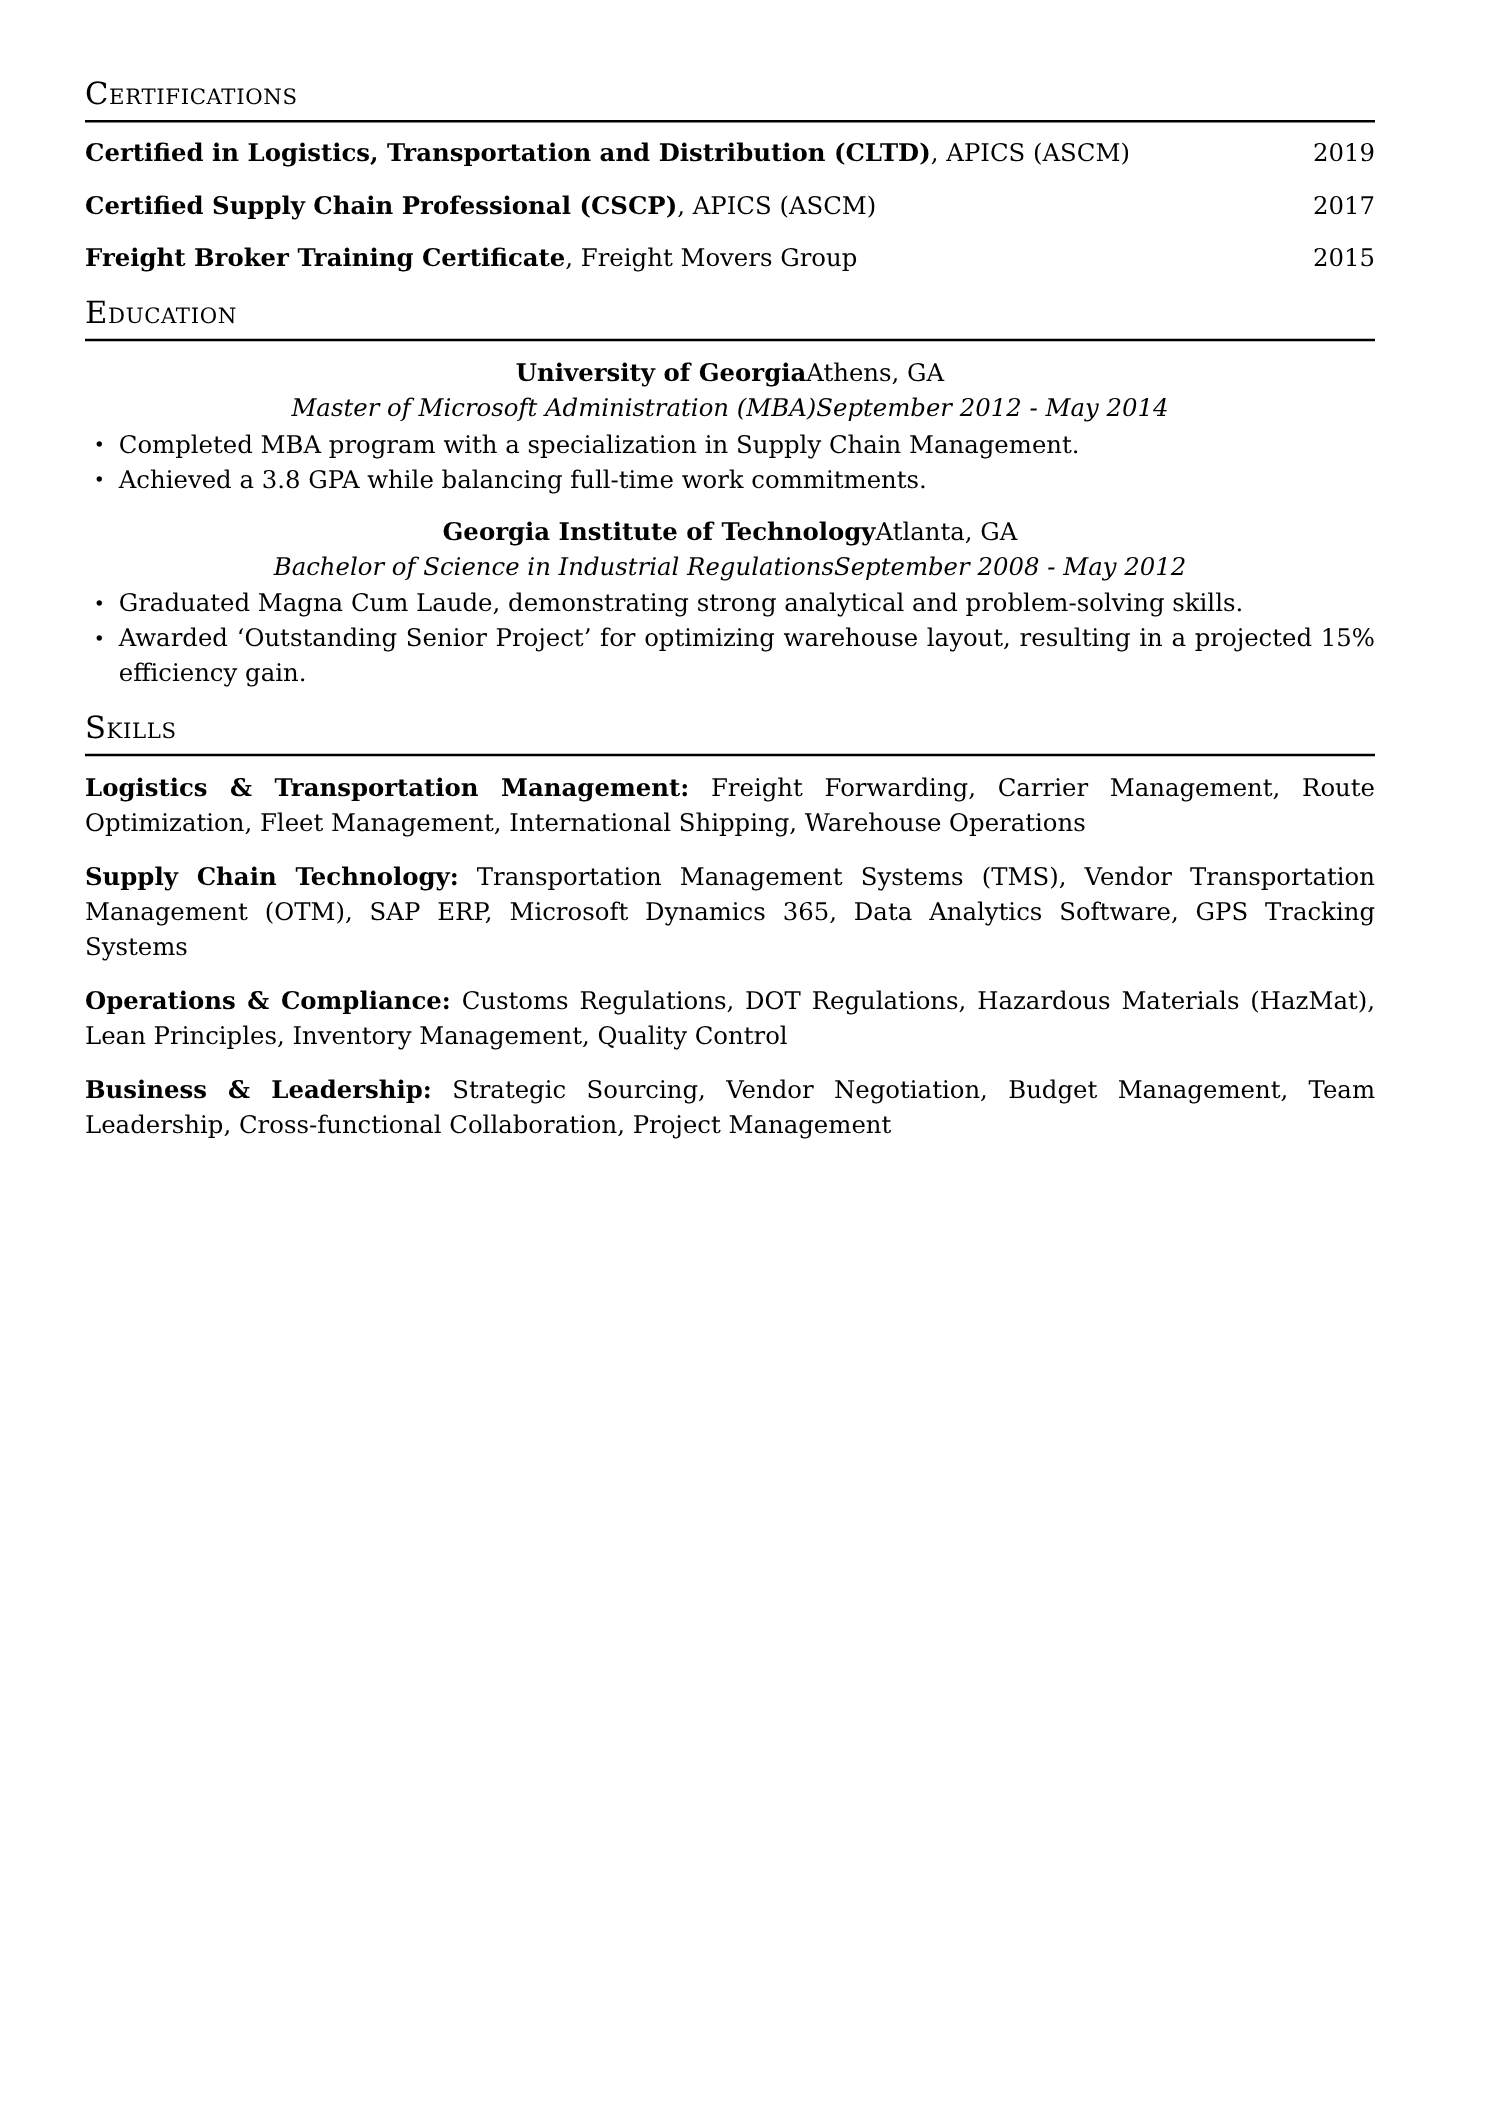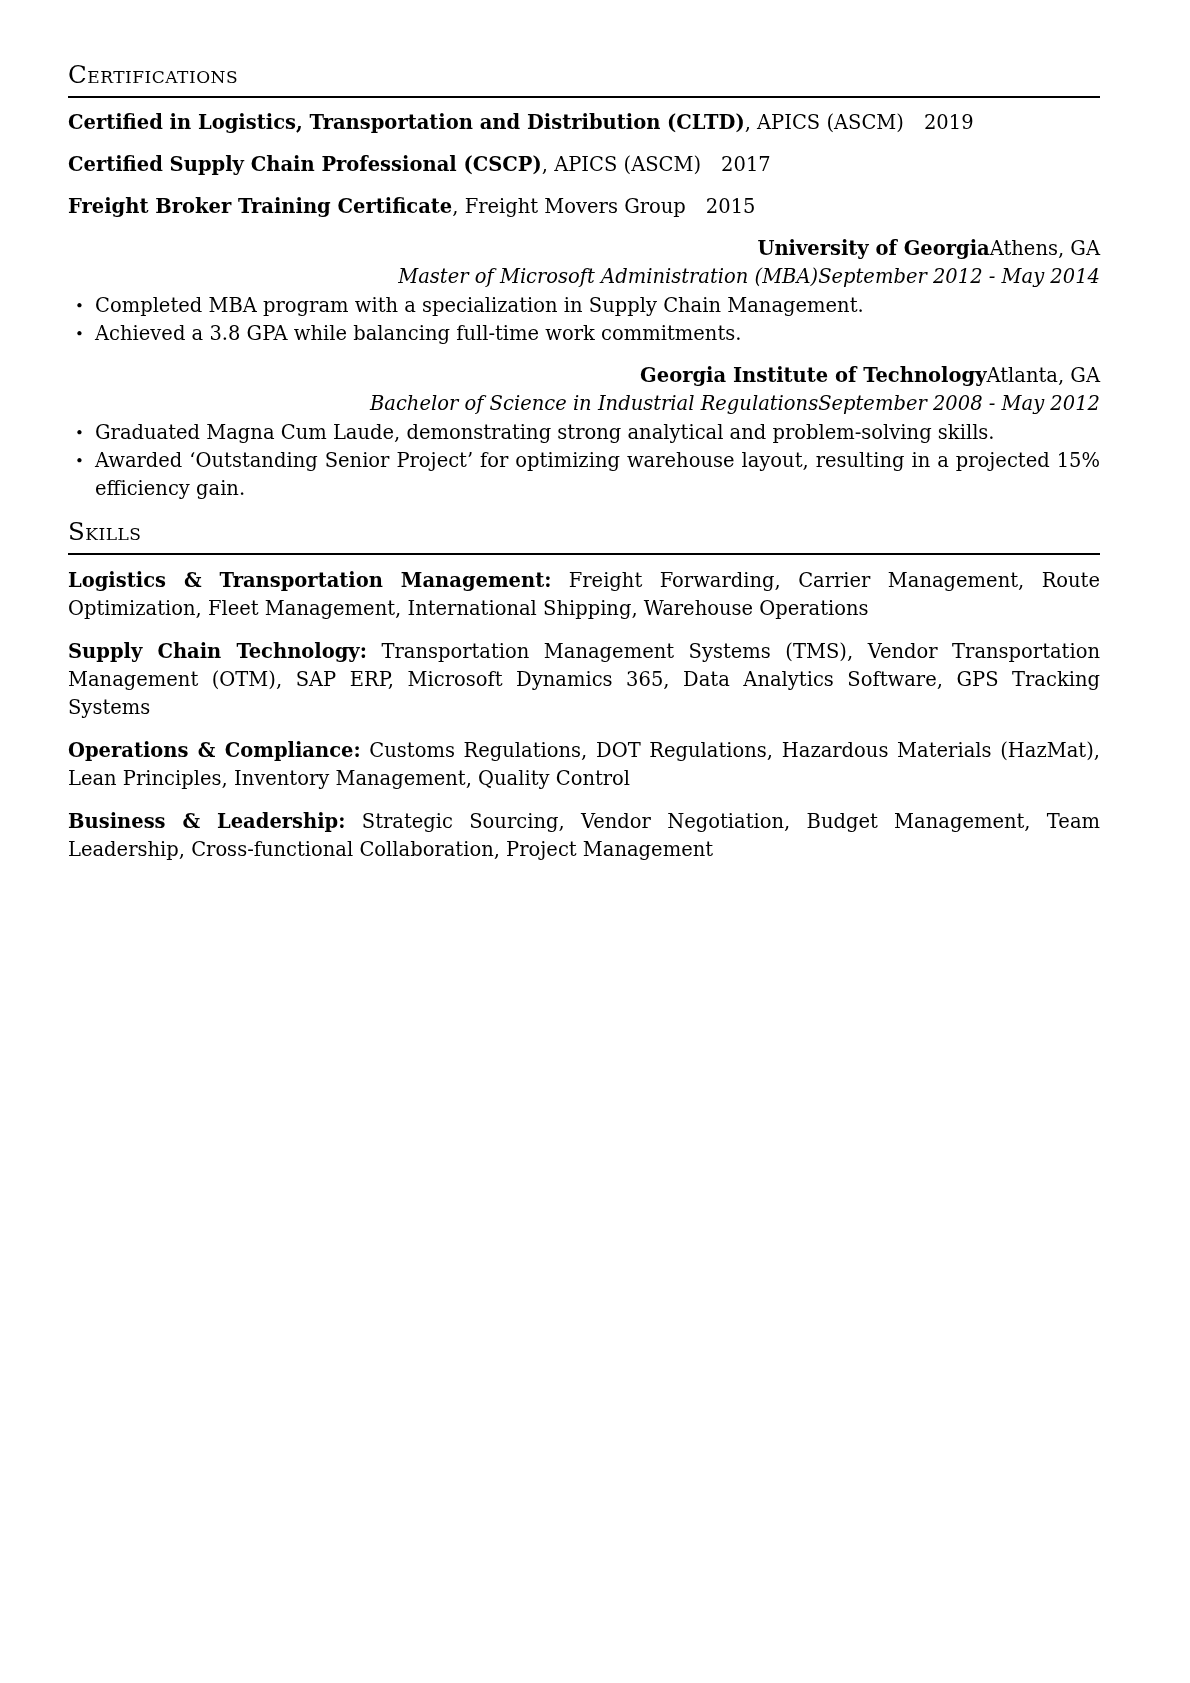--- a/index.html
+++ b/index.html
@@ -26,33 +26,33 @@
     font-size: 24.5px;
     line-height: 30px;
     letter-spacing: 0.5px;
     border-bottom: 2px solid #000000;
     padding-bottom: 6px;
     margin-bottom: 8px;
   }
   
   .cert-row {
     display: flex;
-    justify-content: flex-start;
+    justify-content: space-between;
     align-items: baseline;
     margin: 11px 0 14px 0;
   }
   .cert-left { }
   .cert-title { font-weight: bold; }
   .cert-issuer { font-weight: normal; }
   .cert-year { white-space: nowrap; padding-left: 20px; }
   
   .edu-entry { margin: 12px 0 14px 0; }
   .edu-head-row, .edu-sub-row {
     display: flex;
-    justify-content: flex-end;
+    justify-content: center;
     align-items: baseline;
   }
   .edu-name { font-weight: bold; }
   .edu-location { }
   .edu-degree, .edu-dates { font-style: italic; }
   ul.bullets { list-style: none; margin-top: 1px; }
   ul.bullets li {
     position: relative;
     padding-left: 27px;
     text-align: justify;
@@ -88,20 +88,21 @@
       <span class="cert-year">2017</span>
     </div>
 
     <div class="cert-row">
       <span class="cert-left"><span class="cert-title">Freight Broker Training Certificate</span><span class="cert-issuer">, Freight Movers Group</span></span>
       <span class="cert-year">2015</span>
     </div>
   </div>
 
   <div class="section">
+    <h2 class="section-heading">Education</h2>
 
     <div class="edu-entry">
       <div class="edu-head-row">
         <span class="edu-name">University of Georgia</span>
         <span class="edu-location">Athens, GA</span>
       </div>
       <div class="edu-sub-row">
         <span class="edu-degree">Master of Microsoft Administration (MBA)</span>
         <span class="edu-dates">September 2012 - May 2014</span>
       </div>

